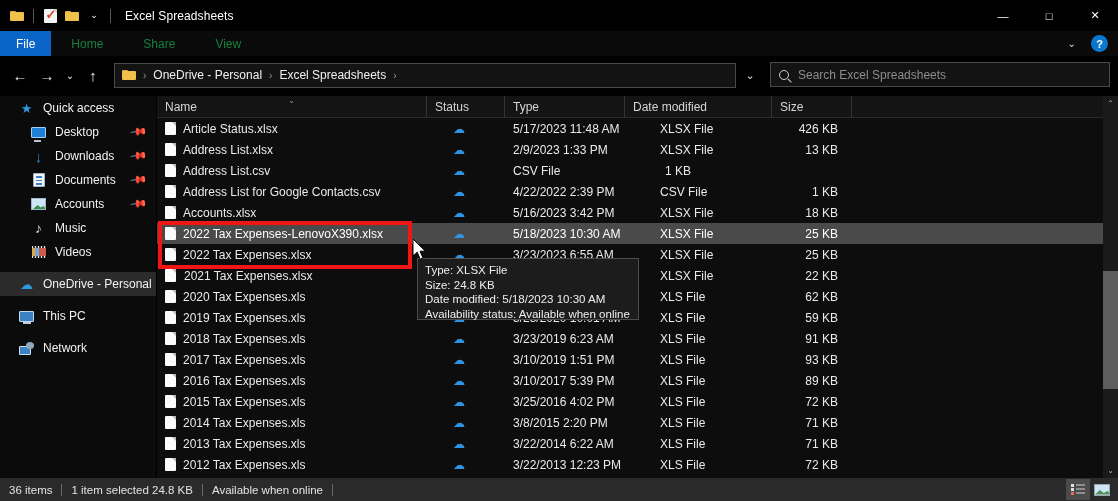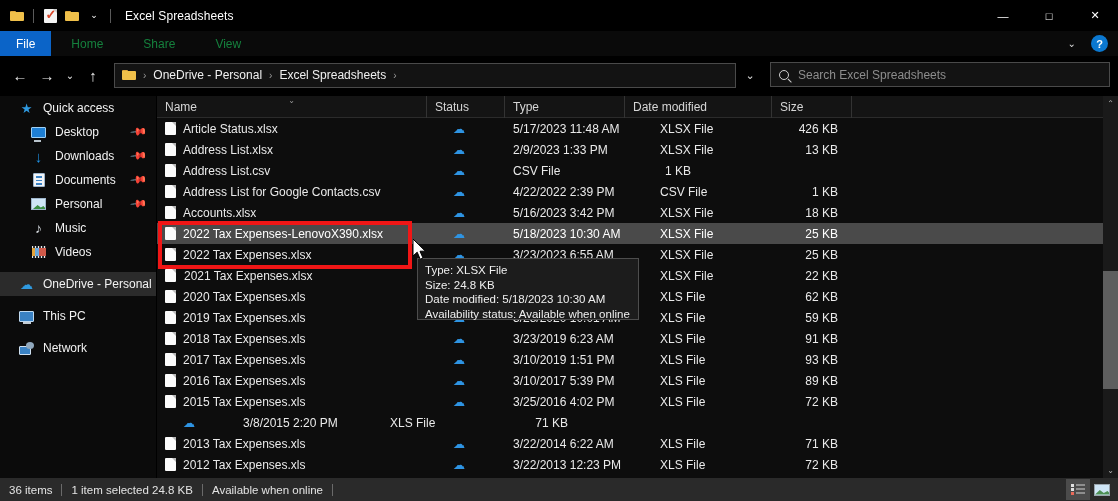--- a/index.html
+++ b/index.html
@@ -413,21 +413,21 @@
           <i></i>
         </span>
       </span>
     <span class="nav-label">Documents</span>
     <span class="pin">📌</span>
   </div>
   <div class="nav-item indent">
     <span class="nav-ico">
         <span class="ico-pic"></span>
       </span>
-    <span class="nav-label">Personal</span>
+    <span class="nav-label">Accounts</span>
     <span class="pin">📌</span>
   </div>
   <div class="nav-item indent">
     <span class="nav-ico">
         <span class="ico-music">♪</span>
       </span>
     <span class="nav-label">Music</span>
   </div>
   <div class="nav-item indent">
     <span class="nav-ico">
@@ -639,20 +639,24 @@
           <span>2015 Tax Expenses.xls</span>
         </div>
         <div class="cell" style="width: 78px; padding-left: 26px;">
           <span class="cloud-ico">☁</span>
         </div>
         <div class="cell" style="width: 147px;">3/25/2016 4:02 PM</div>
         <div class="cell" style="width: 120px;">XLS File</div>
         <div class="cell size" style="width: 80px;">72 KB</div>
       </div>
       <div class="row">
+        <div class="cell name" style="width: 270px;">
+          <span class="xls-ico"></span>
+          <span>2014 Tax Expenses.xls</span>
+        </div>
         <div class="cell" style="width: 78px; padding-left: 26px;">
           <span class="cloud-ico">☁</span>
         </div>
         <div class="cell" style="width: 147px;">3/8/2015 2:20 PM</div>
         <div class="cell" style="width: 120px;">XLS File</div>
         <div class="cell size" style="width: 80px;">71 KB</div>
       </div>
       <div class="row">
         <div class="cell name" style="width: 270px;">
           <span class="xls-ico"></span>

